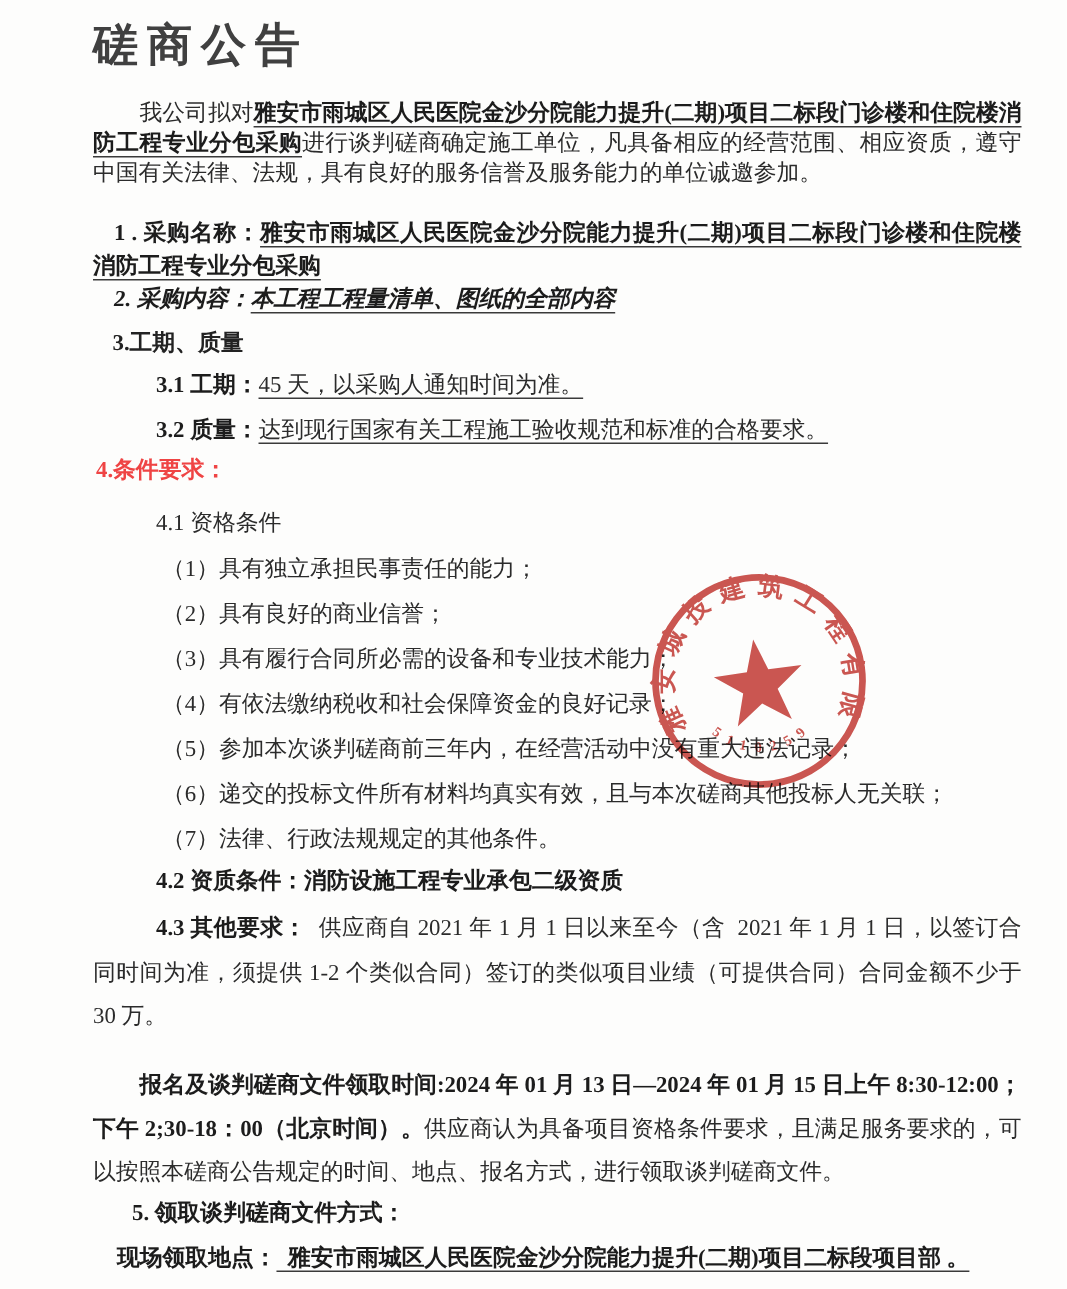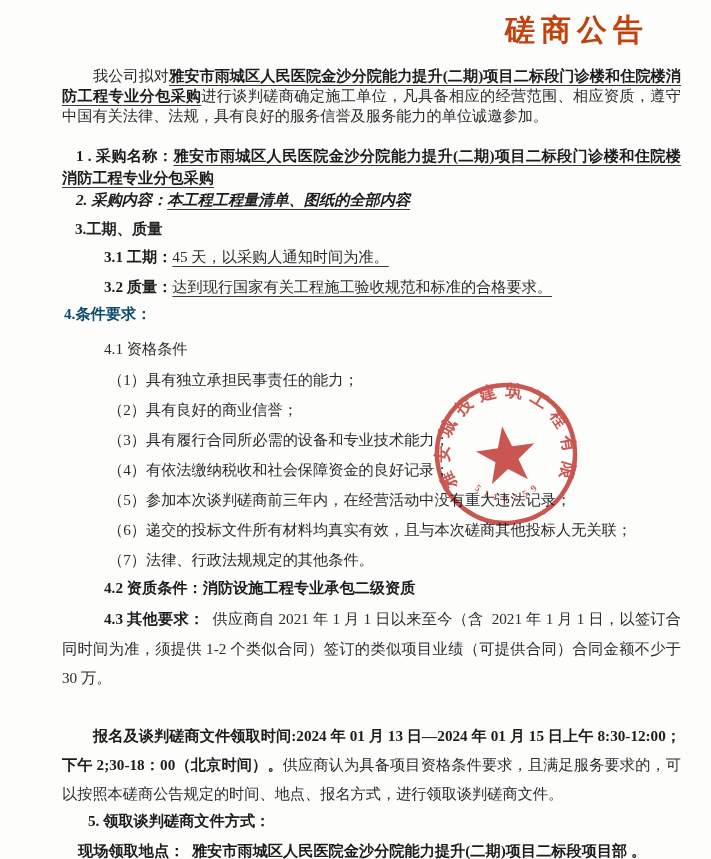--- a/index.html
+++ b/index.html
@@ -11,51 +11,51 @@
     -webkit-font-smoothing:antialiased;
   }
   .page {
     position:relative;
     width:711px; height:859px;
     padding:8px 30px 0 62px;
     overflow:hidden;
     background:#fdfdfc;
   }
   .title {
-    text-align:right;
+    text-align:left;
     font-size:30px;
     font-weight:700;
     letter-spacing:6px;
-    color:#c2410c;
+    color:#404040;
     margin-top:2px;
     margin-right:32px;
   }
   .body-text { font-size:15.2px; text-align:justify; }
   .intro { margin-top:15px; line-height:20px; text-indent:31px; }
   .u {
     text-decoration:underline;
     text-underline-offset:3.5px;
     text-decoration-thickness:1.4px;
     text-decoration-color:#3a3a3a;
     margin-top:25px;
   }
   .b { font-weight:700; color:#1c1c1c; }
   .item1 { margin-top:19px; line-height:22px; text-indent:14px; }
   .item2 { margin-top:1px;  line-height:19px; text-indent:14px;font-style:italic; }
   .h3   { margin-top:10px; line-height:19px; text-indent:13px; font-weight:600; color:#222; }
   .s31  { margin-top:9px;  line-height:19px; padding-left:42px; }
   .s32  { margin-top:11px; line-height:19px; padding-left:42px; }
-  .h4   { margin-top:8px;  line-height:19px; text-indent:2px; font-weight:600; color:#0c4a6e; }
+  .h4   { margin-top:8px;  line-height:19px; text-indent:2px; font-weight:600; color:#ef4444; }
   .s41  { margin-top:16px; line-height:19px; padding-left:42px; }
   .conditions { margin-top:12px; list-style:none; padding-left:46px; }
   .conditions li { line-height:19px; margin-bottom:11px; }
   .conditions li:last-child { margin-bottom:0; }
   .s42  { margin-top:9px; line-height:19px; padding-left:42px; }
   .s43  { margin-top:7px; line-height:29.5px; text-indent:42px; }
-  .registration { margin-top:28px; line-height:29px; text-indent:31px; }
+  .registration { margin-top:16px; line-height:29px; text-indent:31px; }
   .h5   { margin-top:3px;  line-height:20px; padding-left:26px; }
   .site { margin-top:10px; line-height:20px; padding-left:16px; }
   .pre { white-space:pre-wrap; }
 
   .seal {
     position:absolute;
     left:430px; top:376px;
     width:152px; height:156px;
     transform:rotate(-8deg);
     mix-blend-mode:multiply;

